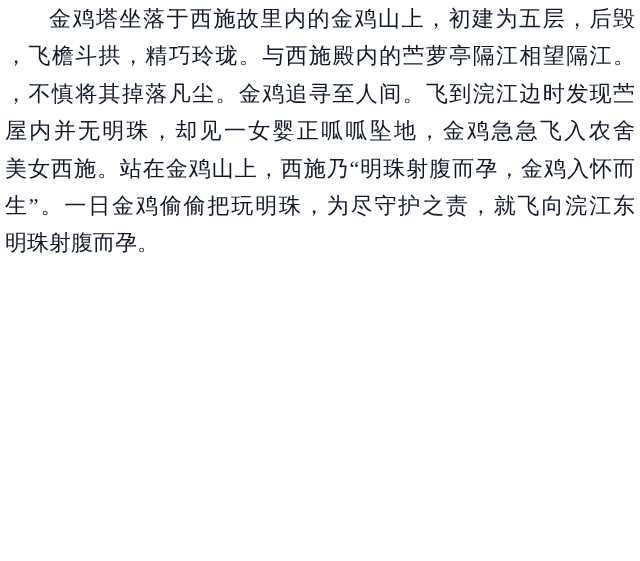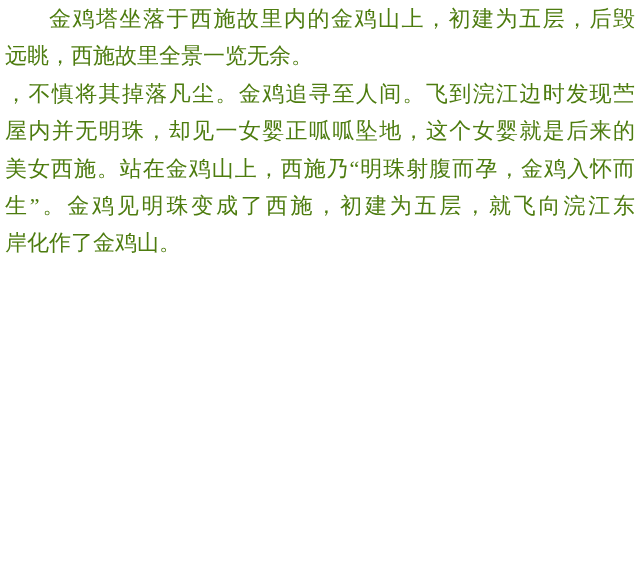--- a/index.html
+++ b/index.html
@@ -12,21 +12,21 @@
   }
   .page {
     box-sizing: border-box;
     width: 640px;
     height: 561px;
     padding: 0 5px;
     background: #ffffff;
     font-family: "Liberation Serif", "DejaVu Serif", serif;
     font-size: 22px;
     line-height: 37.4px;
-    color: #4d7c0f;
+    color: #0f172a;
   }
   .para { margin: 0; }
   .line {
     text-align: justify;
     text-align-last: justify;
     white-space: normal;
     overflow: hidden;
     height: 37.4px;
   }
   .line.first { text-indent: 2em; }
@@ -34,27 +34,27 @@
     text-align-last: left;
   }
 </style>
 </head>
 <body>
 
 <div class="page">
 
   <div class="para">
     <div class="line first">金鸡塔坐落于西施故里内的金鸡山上，初建为五层，后毁</div>
-    <div class="line plast">远眺，西施故里全景一览无余。</div>
+    <div class="line">，飞檐斗拱，精巧玲珑。与西施殿内的苎萝亭隔江相望隔江。</div>
   </div>
 
   <div class="para">
     <div class="line">，不慎将其掉落凡尘。金鸡追寻至人间。飞到浣江边时发现苎</div>
-    <div class="line">屋内并无明珠，却见一女婴正呱呱坠地，这个女婴就是后来的</div>
+    <div class="line">屋内并无明珠，却见一女婴正呱呱坠地，金鸡急急飞入农舍</div>
     <div class="line">美女西施。站在金鸡山上，西施乃“明珠射腹而孕，金鸡入怀而</div>
-    <div class="line">生”。金鸡见明珠变成了西施，初建为五层，就飞向浣江东</div>
-    <div class="line plast">岸化作了金鸡山。</div>
+    <div class="line">生”。一日金鸡偷偷把玩明珠，为尽守护之责，就飞向浣江东</div>
+    <div class="line plast">明珠射腹而孕。</div>
   </div>
 
   <div class="para">
   </div>
 
 </div>
 
 </body></html>

